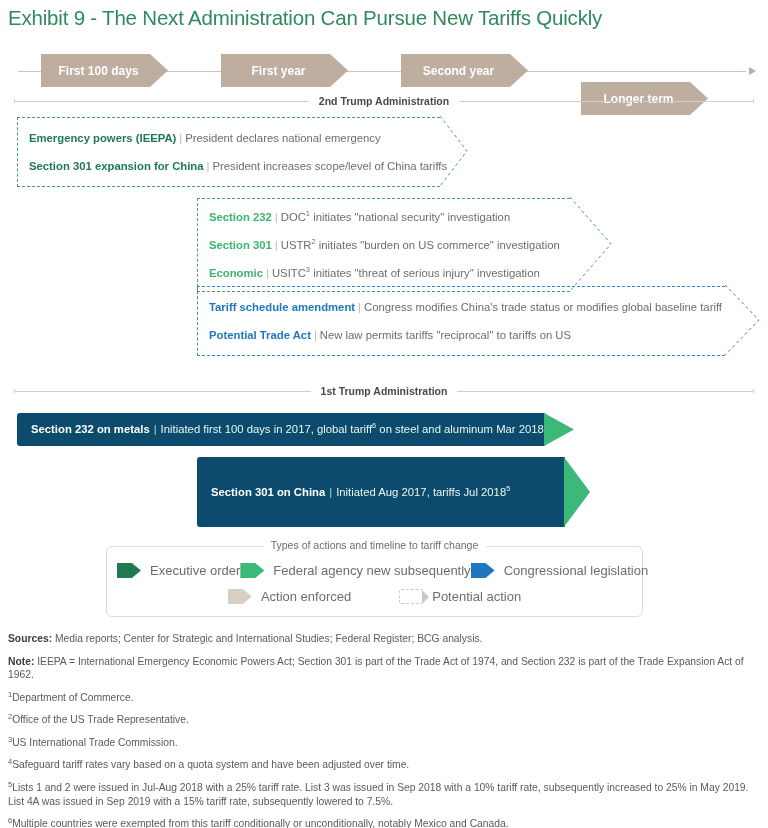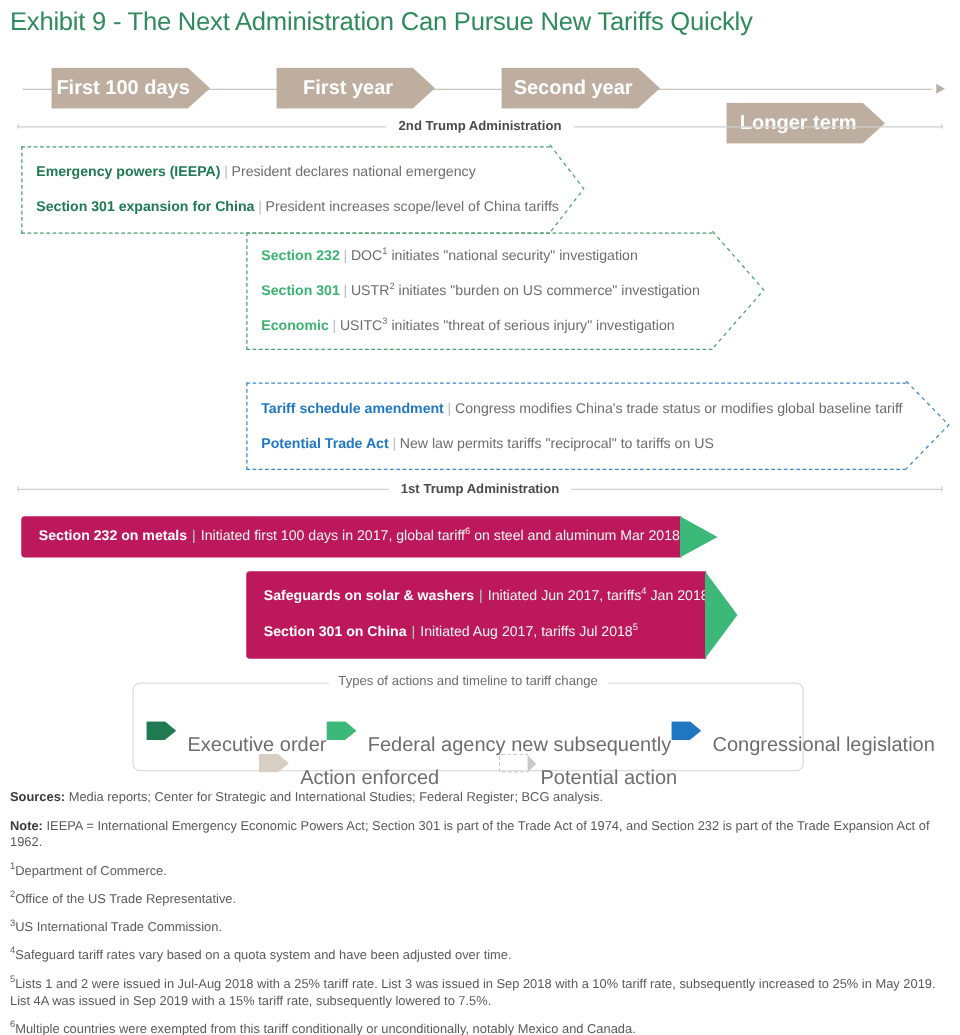--- a/index.html
+++ b/index.html
@@ -44,21 +44,21 @@
     border-left: 7px solid #b8b0a5;
     border-top: 4.5px solid transparent;
     border-bottom: 4.5px solid transparent;
   }
   .chev {
     position: absolute;
     top: 0;
     height: 33px;
     background: #bdae9f;
     color: #ffffff;
-    font-size: 16px;
+    font-size: 12px;
     font-weight: bold;
     display: flex;
     align-items: center;
     justify-content: center;
     padding-right: 12px;
     clip-path: polygon(0 0, calc(100% - 18px) 0, 100% 50%, calc(100% - 18px) 100%, 0 100%);
   }
 
   
   .divider {
@@ -133,21 +133,21 @@
   .arow .k { font-weight: bold; }
   .arow .sep { color: #b9b9b9; padding: 0 3px; font-weight: normal; }
   .k.dark  { color: #1f7a52; }
   .k.green { color: #3cb371; }
   .k.blue  { color: #1f77c2; }
   sup { font-size: 7.5px; vertical-align: super; line-height: 0; }
 
   
   .solid {
     position: absolute;
-    background: #be185d;
+    background: #0c4a6e;
     border-radius: 3px 0 0 3px;
     display: flex;
     flex-direction: column;
     justify-content: center;
     padding-left: 14px;
   }
   .solid .tip {
     position: absolute;
     right: -30px; top: 0; bottom: 0;
     width: 31px;
@@ -182,21 +182,21 @@
   }
   .legend-row {
     position: absolute;
     left: 0; width: 100%;
     display: flex;
     align-items: center;
   }
   .legend-row.r1 { top: 16px; justify-content: space-around; padding: 0 10px; }
   .legend-row.r2 { top: 42px; justify-content: center; gap: 48px; }
   .legend-item { display: flex; align-items: center; gap: 9px; }
-  .legend-item .lbl { font-size: 16px; color: #6d6d6d; white-space: nowrap; margin-top: 25px; }
+  .legend-item .lbl { font-size: 13px; color: #6d6d6d; white-space: nowrap; }
   .swatch {
     width: 24px; height: 15px;
     clip-path: polygon(0 0, 62% 0, 100% 50%, 62% 100%, 0 100%);
   }
   .swatch.dash {
     clip-path: none;
     width: 24px; height: 15px;
     border: 1px dashed #c9c9c9;
     border-radius: 2px;
     position: relative;
@@ -265,41 +265,41 @@
   <div class="rows">
     <div class="arow" style="margin-bottom:14px;">
       <span class="k dark">Emergency powers (IEEPA)</span><span class="sep">|</span><span>President declares national emergency</span>
     </div>
     <div class="arow">
       <span class="k dark">Section 301 expansion for China</span><span class="sep">|</span><span>President increases scope/level of China tariffs</span>
     </div>
   </div>
 </div>
 
-<div class="block" style="left:197px;top:186px;width:373px;height:94px;justify-content:center;">
+<div class="block" style="left:197px;top:198px;width:373px;height:94px;justify-content:center;">
   <div class="body" style="width:373px;"></div>
   <div class="tip" style="left:373px;width:42px;border-top:none;border-bottom:none;">
     <svg width="42" height="94" viewBox="0 0 42 94">
         <polyline points="0,0 41,47 0,94" fill="none" stroke="#4aa06e" stroke-width="1" stroke-dasharray="3,3"></polyline>
       </svg>
   </div>
   <div class="rows">
     <div class="arow" style="margin-bottom:14px;">
       <span class="k green">Section 232</span><span class="sep">|</span><span>DOC</span><sup>1</sup><span> initiates "national security" investigation</span>
     </div>
     <div class="arow" style="margin-bottom:14px;">
       <span class="k green">Section 301</span><span class="sep">|</span><span>USTR</span><sup>2</sup><span> initiates "burden on US commerce" investigation</span>
     </div>
     <div class="arow">
       <span class="k green">Economic</span><span class="sep">|</span><span>USITC</span><sup>3</sup><span> initiates "threat of serious injury" investigation</span>
     </div>
   </div>
 </div>
 
-<div class="block blue" style="left:197px;top:306px;width:528px;height:70px;">
+<div class="block blue" style="left:197px;top:286px;width:528px;height:70px;">
   <div class="body" style="width:528px;"></div>
   <div class="tip" style="left:528px;width:35px;border-top:none;border-bottom:none;">
     <svg width="35" height="70" viewBox="0 0 35 70">
         <polyline points="0,0 34,35 0,70" fill="none" stroke="#3b86c8" stroke-width="1" stroke-dasharray="3,3"></polyline>
       </svg>
   </div>
   <div class="rows">
     <div class="arow" style="margin-bottom:14px;">
       <span class="k blue">Tariff schedule amendment</span><span class="sep">|</span><span>Congress modifies China's trade status or modifies global baseline tariff</span>
     </div>
@@ -325,23 +325,20 @@
     <span class="k">Section 232 on metals</span><span class="sep">|</span><span>Initiated first 100 days in 2017, global tariff</span><sup>6</sup><span> on steel and aluminum Mar 2018</span>
   </div>
 </div>
 
 <div class="solid" style="left:197px;top:457px;width:368px;height:70px;">
   <div class="tip" style="right:-26px;width:27px;">
     <svg width="27" height="70" viewBox="0 0 27 70">
         <polygon points="0,0 26,35 0,70" fill="#3cb878"></polygon>
       </svg>
   </div>
-  <div class="srow" style="margin-bottom:14px;">
-    <span class="k">Safeguards on solar &amp; washers</span><span class="sep">|</span><span>Initiated Jun 2017, tariffs</span><sup>4</sup><span> Jan 2018</span>
-  </div>
   <div class="srow">
     <span class="k">Section 301 on China</span><span class="sep">|</span><span>Initiated Aug 2017, tariffs Jul 2018</span><sup>5</sup><span></span>
   </div>
 </div>
 
 <div class="legend">
   <div class="legend-title">Types of actions and timeline to tariff change</div>
   <div class="legend-row r1">
     <div class="legend-item">
       <span class="swatch" style="background:#1f7a52;"></span>

